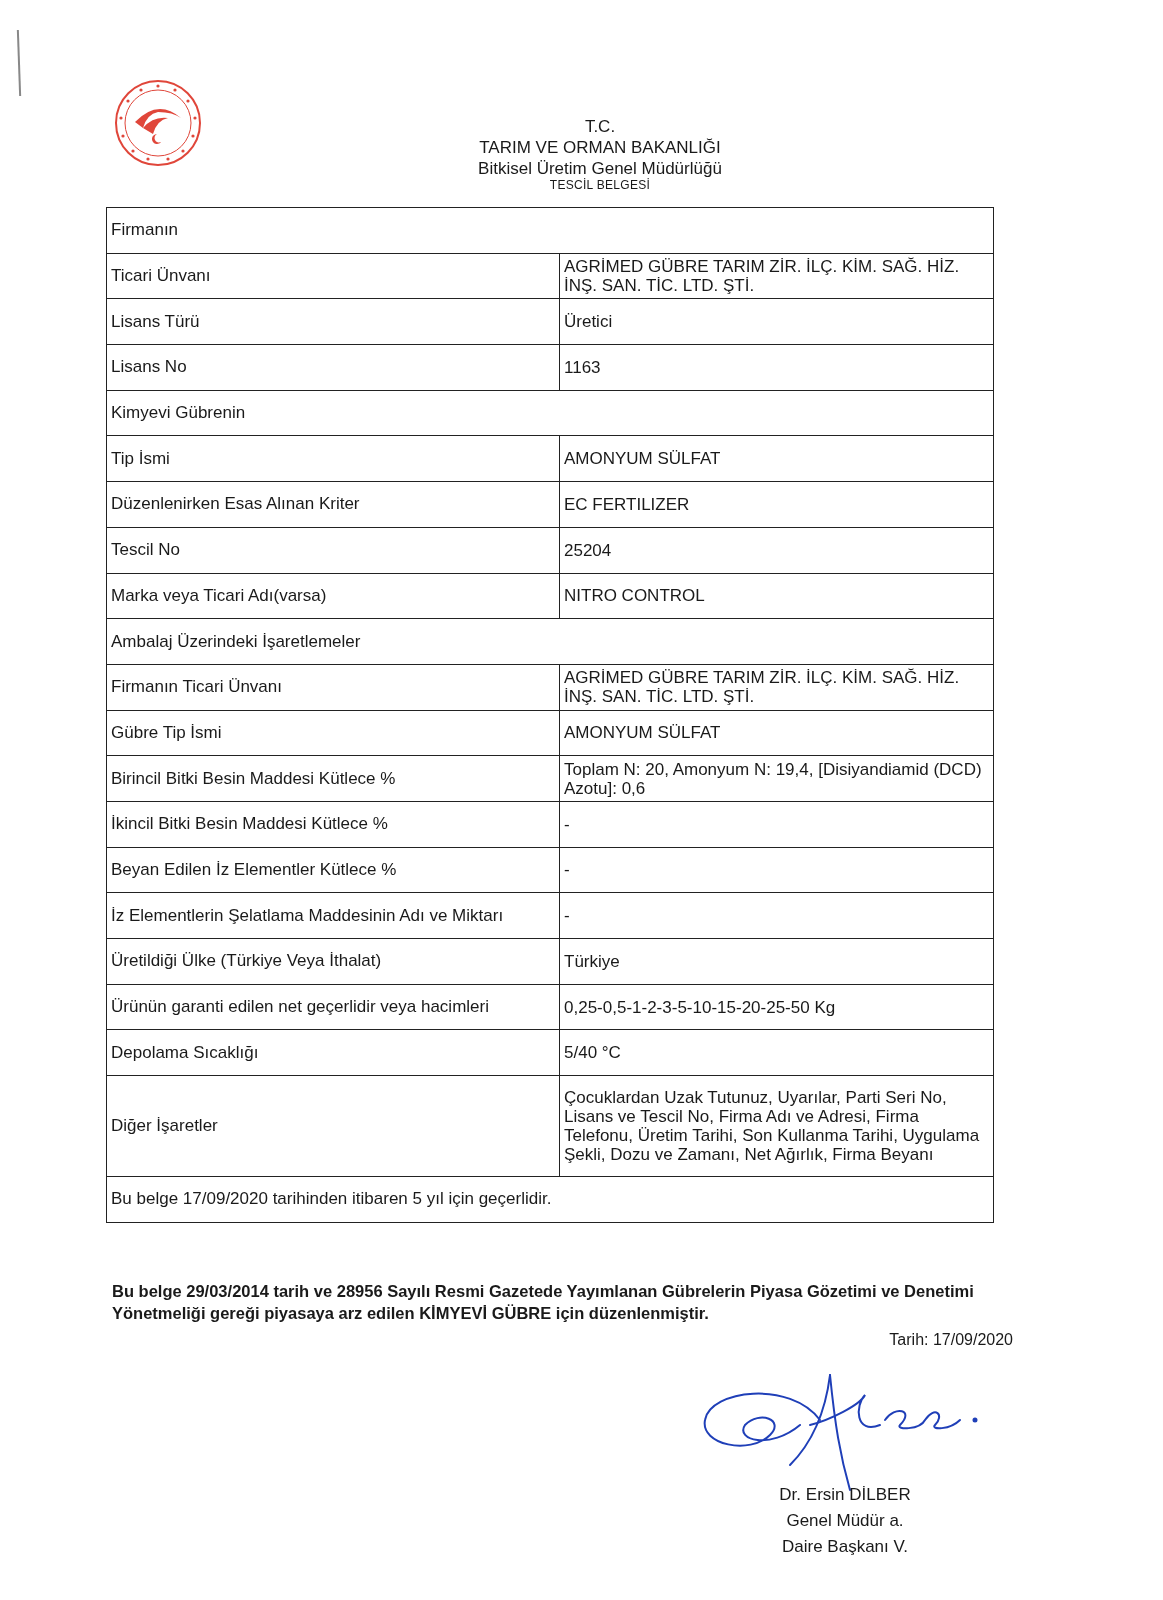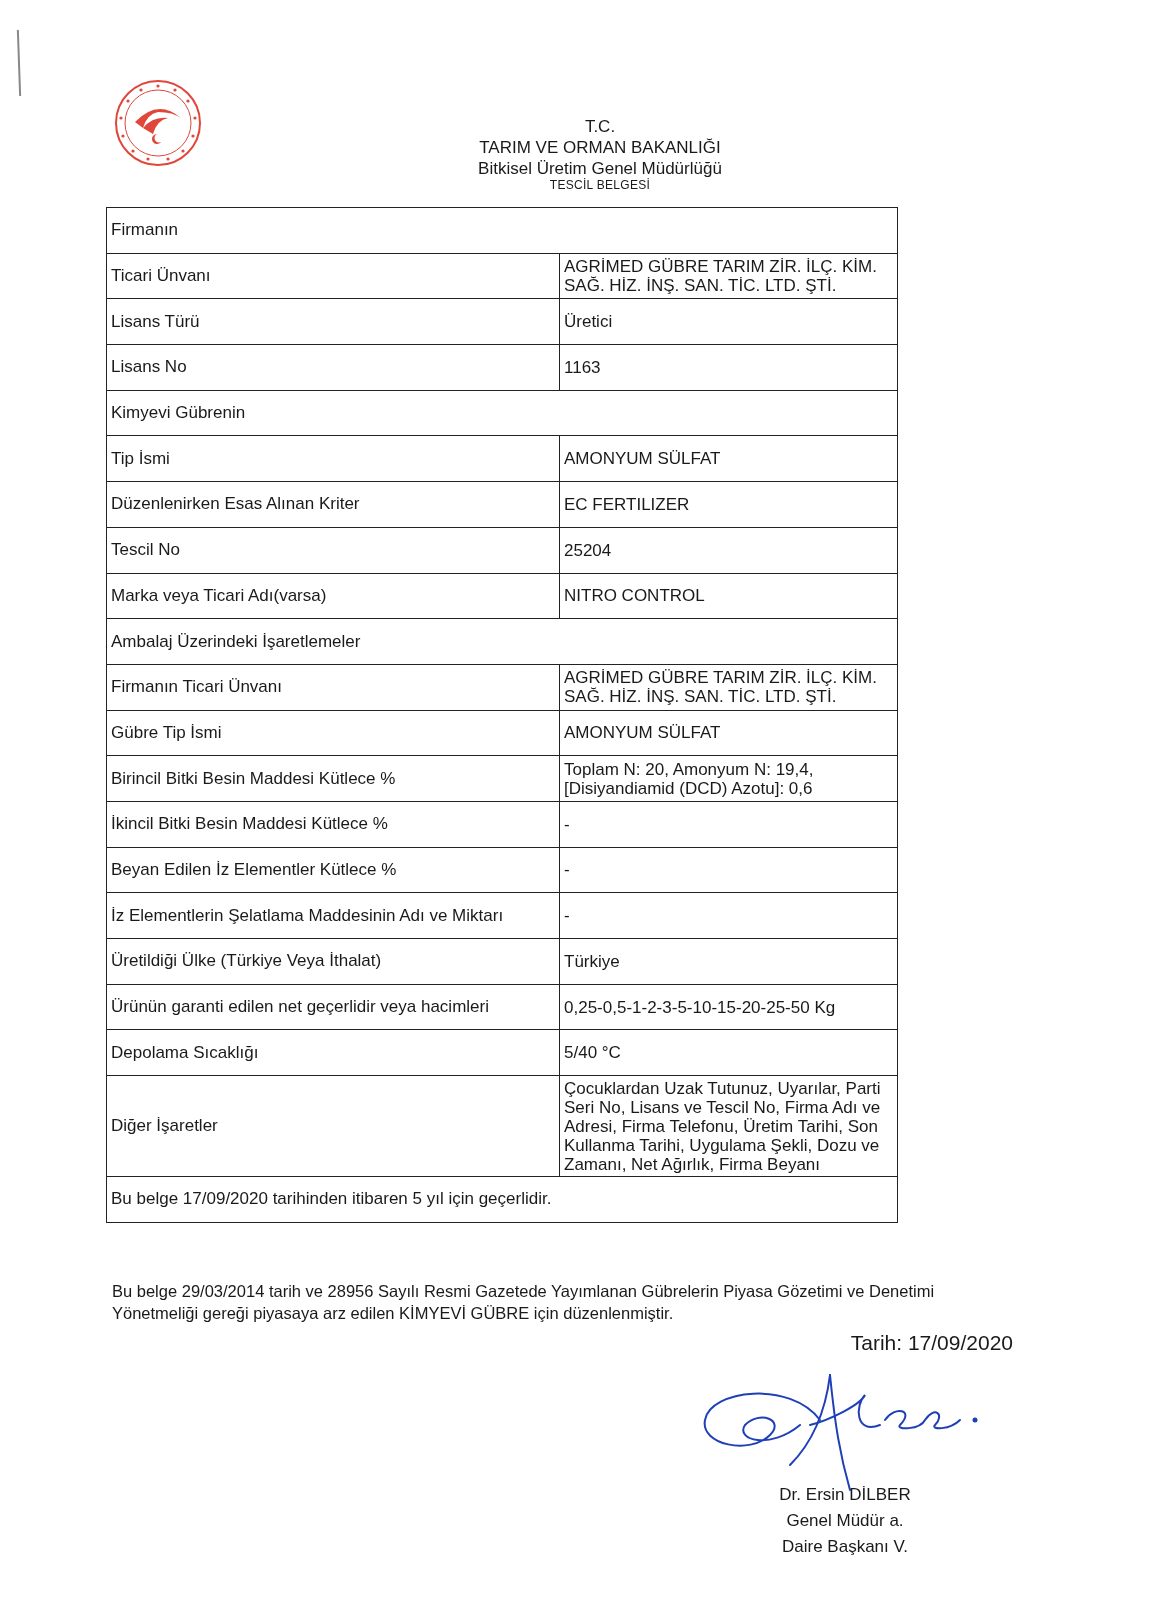--- a/index.html
+++ b/index.html
@@ -2,28 +2,28 @@
 <html><head>
 <meta charset="utf-8">
 <style>
   html, body { margin: 0; padding: 0; background: #ffffff; }
   body { width: 1163px; height: 1600px; position: relative; overflow: hidden;
          font-family: "Liberation Sans", "DejaVu Sans", sans-serif; color: #1a1a1a; }
   .scan-mark { position: absolute; left: 18px; top: 30px; width: 2px; height: 66px; background: #555; transform: rotate(-2deg); opacity: .7; }
   .seal { position: absolute; left: 113px; top: 78px; width: 90px; height: 90px; }
   .header { position: absolute; left: 400px; width: 400px; top: 80px; text-align: center; font-size: 17px; line-height: 21px; margin-top: 36px; }
   .doc-title { position: absolute; left: 400px; width: 400px; top: 178px; text-align: center; font-size: 12px; letter-spacing: .3px; }
-  table.reg { position: absolute; left: 106px; top: 207px; width: 792px; border-collapse: collapse; font-size: 17px; }
+  table.reg { position: absolute; left: 106px; top: 207px; width: 888px; border-collapse: collapse; font-size: 17px; }
   table.reg td { border: 1.5px solid #222; padding: 0 4px; vertical-align: middle; }
   table.reg td.label { width: 444px; border-radius: 17px; }
   table.reg td.value { line-height: 19px; }
   table.reg tr { height: 45.7px; }
   table.reg tr.tall { height: 101px; }
-  .note { position: absolute; left: 112px; top: 1280px; width: 900px; font-size: 16.5px; line-height: 22px; }
-  .date { position: absolute; right: 150px; top: 1331px; font-size: 21px; }
+  .note { position: absolute; left: 112px; top: 1280px; width: 900px; font-size: 16.5px; line-height: 22px; font-weight: bold; }
+  .date { position: absolute; right: 150px; top: 1331px; font-size: 16px; }
   .sign { position: absolute; left: 690px; top: 1365px; width: 300px; height: 130px; }
   .signer { position: absolute; left: 760px; top: 1482px; width: 170px; text-align: center; font-size: 17px; line-height: 26px; }
 </style>
 </head>
 <body>
 
 <div class="scan-mark"></div>
 
 <svg class="seal" viewBox="0 0 90 90">
   <circle cx="45" cy="45" r="42" fill="none" stroke="#e0463a" stroke-width="2"></circle>

